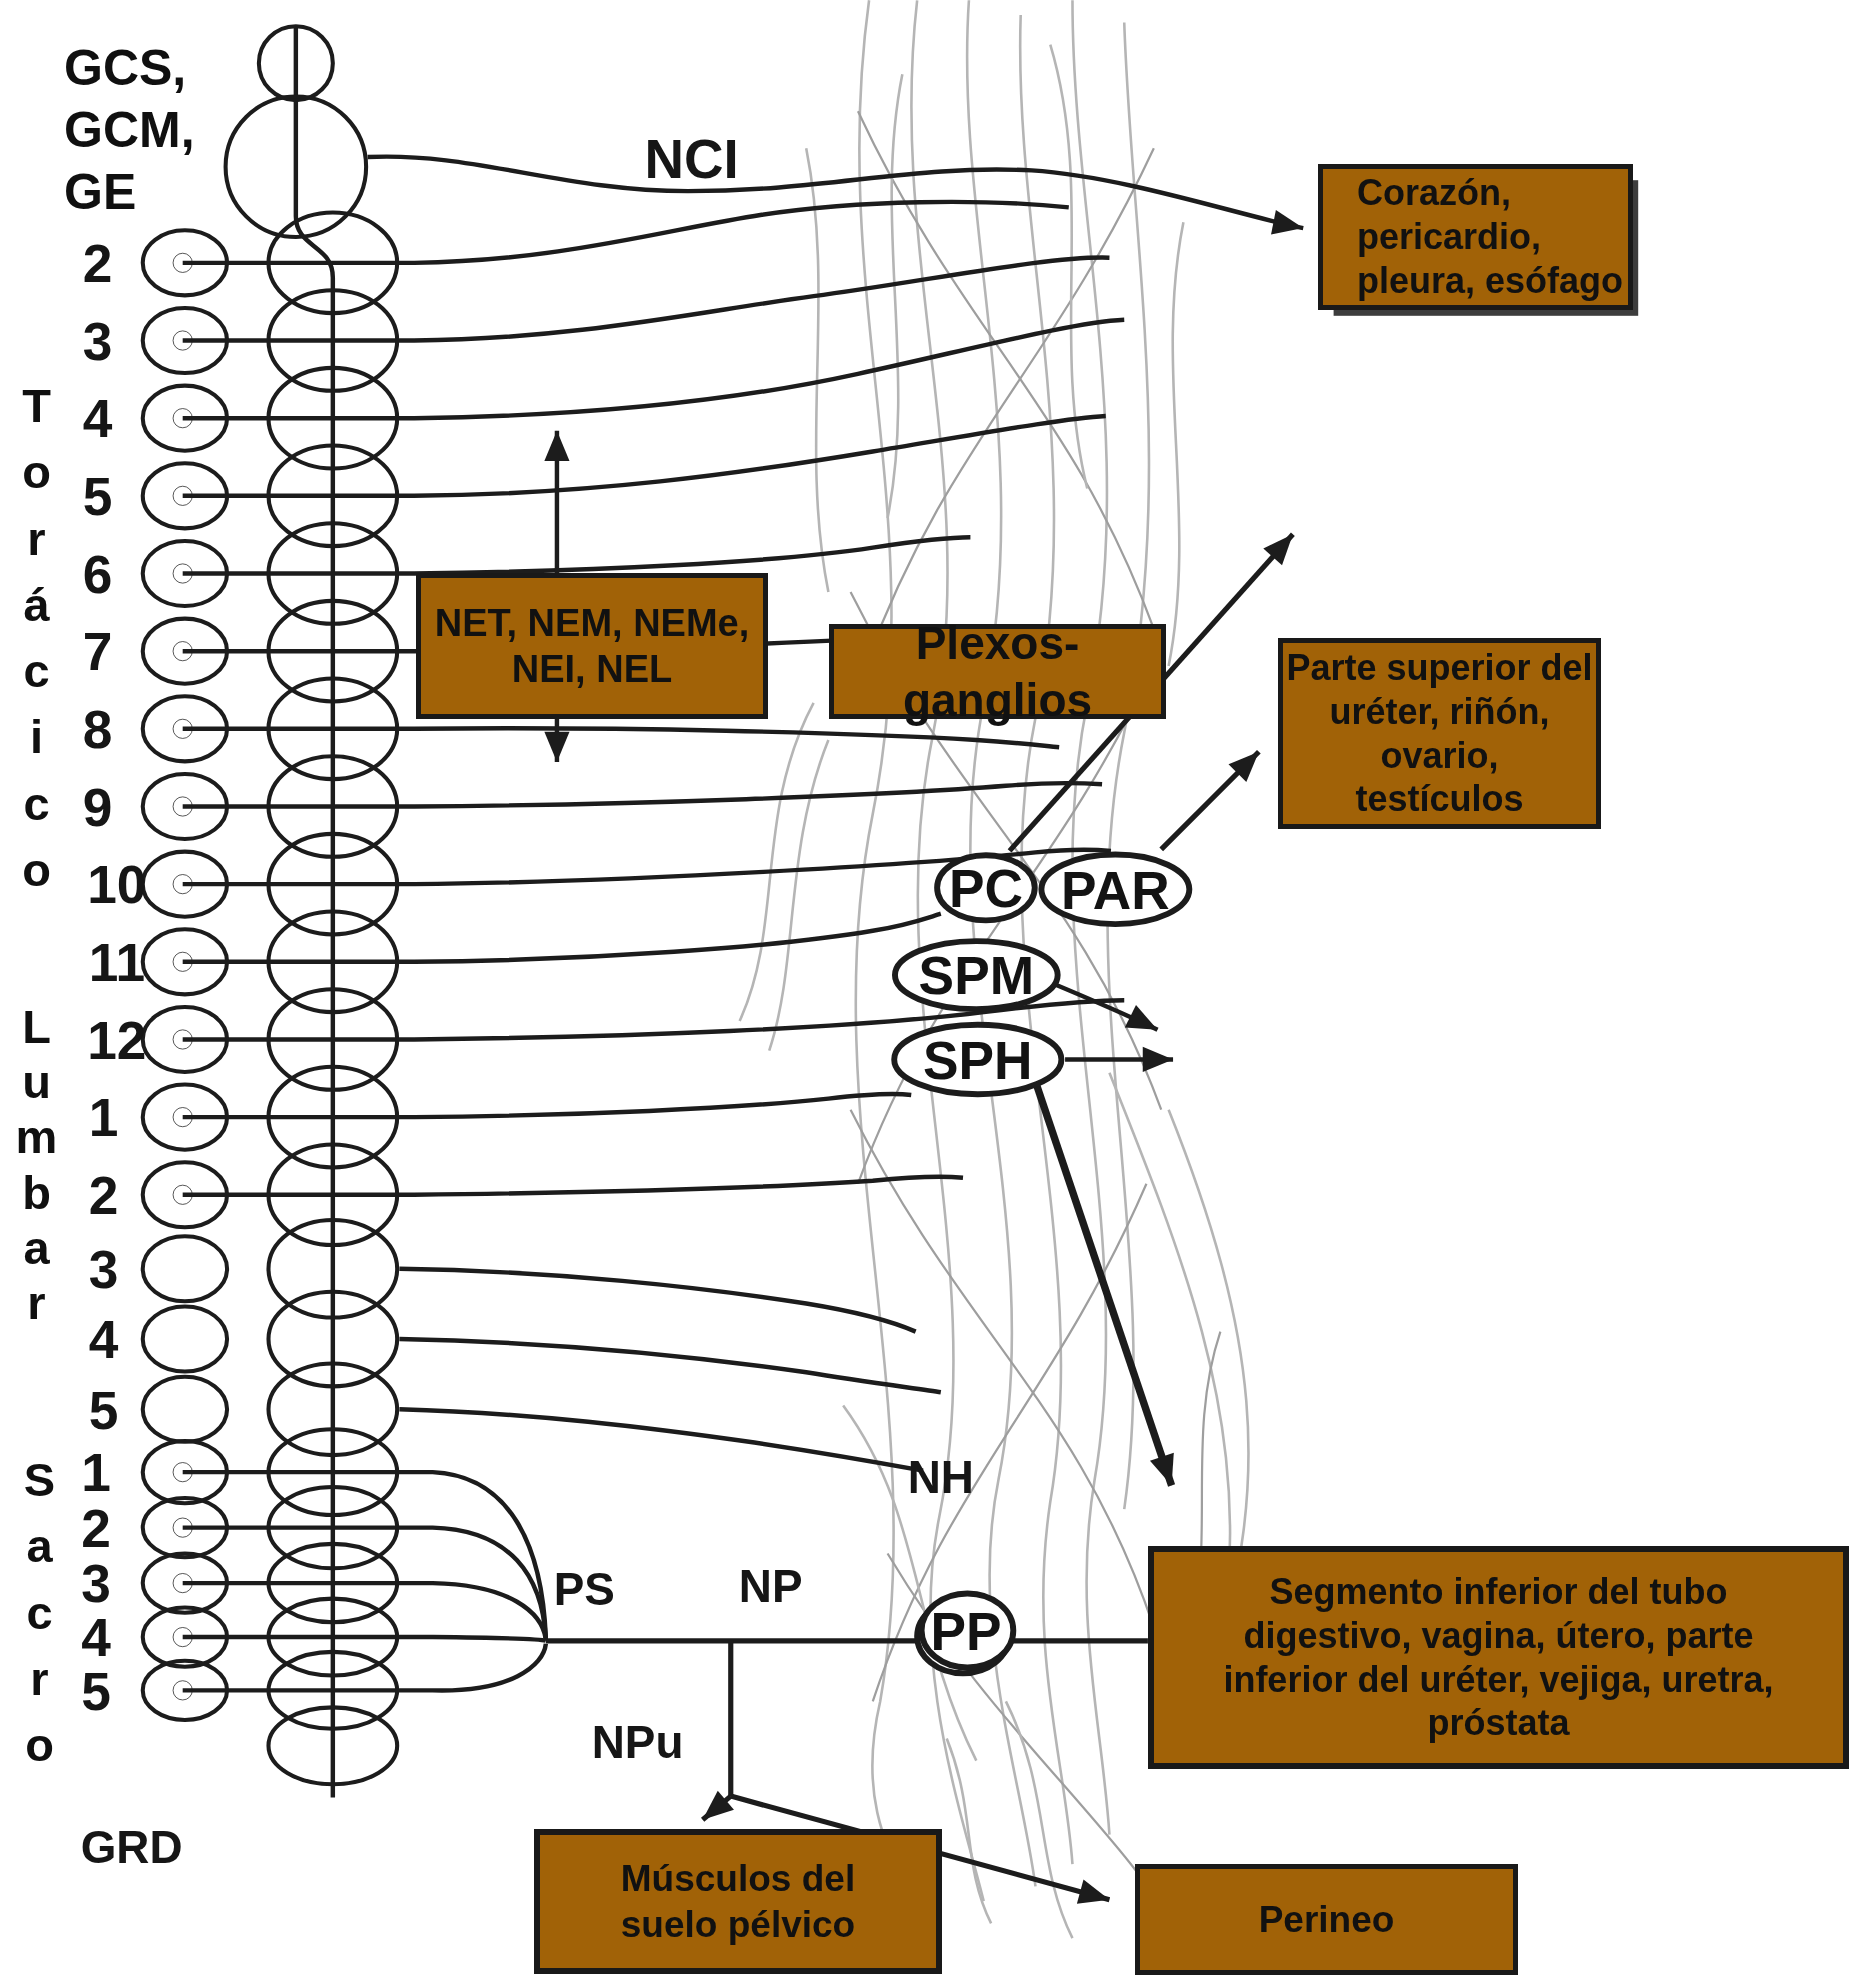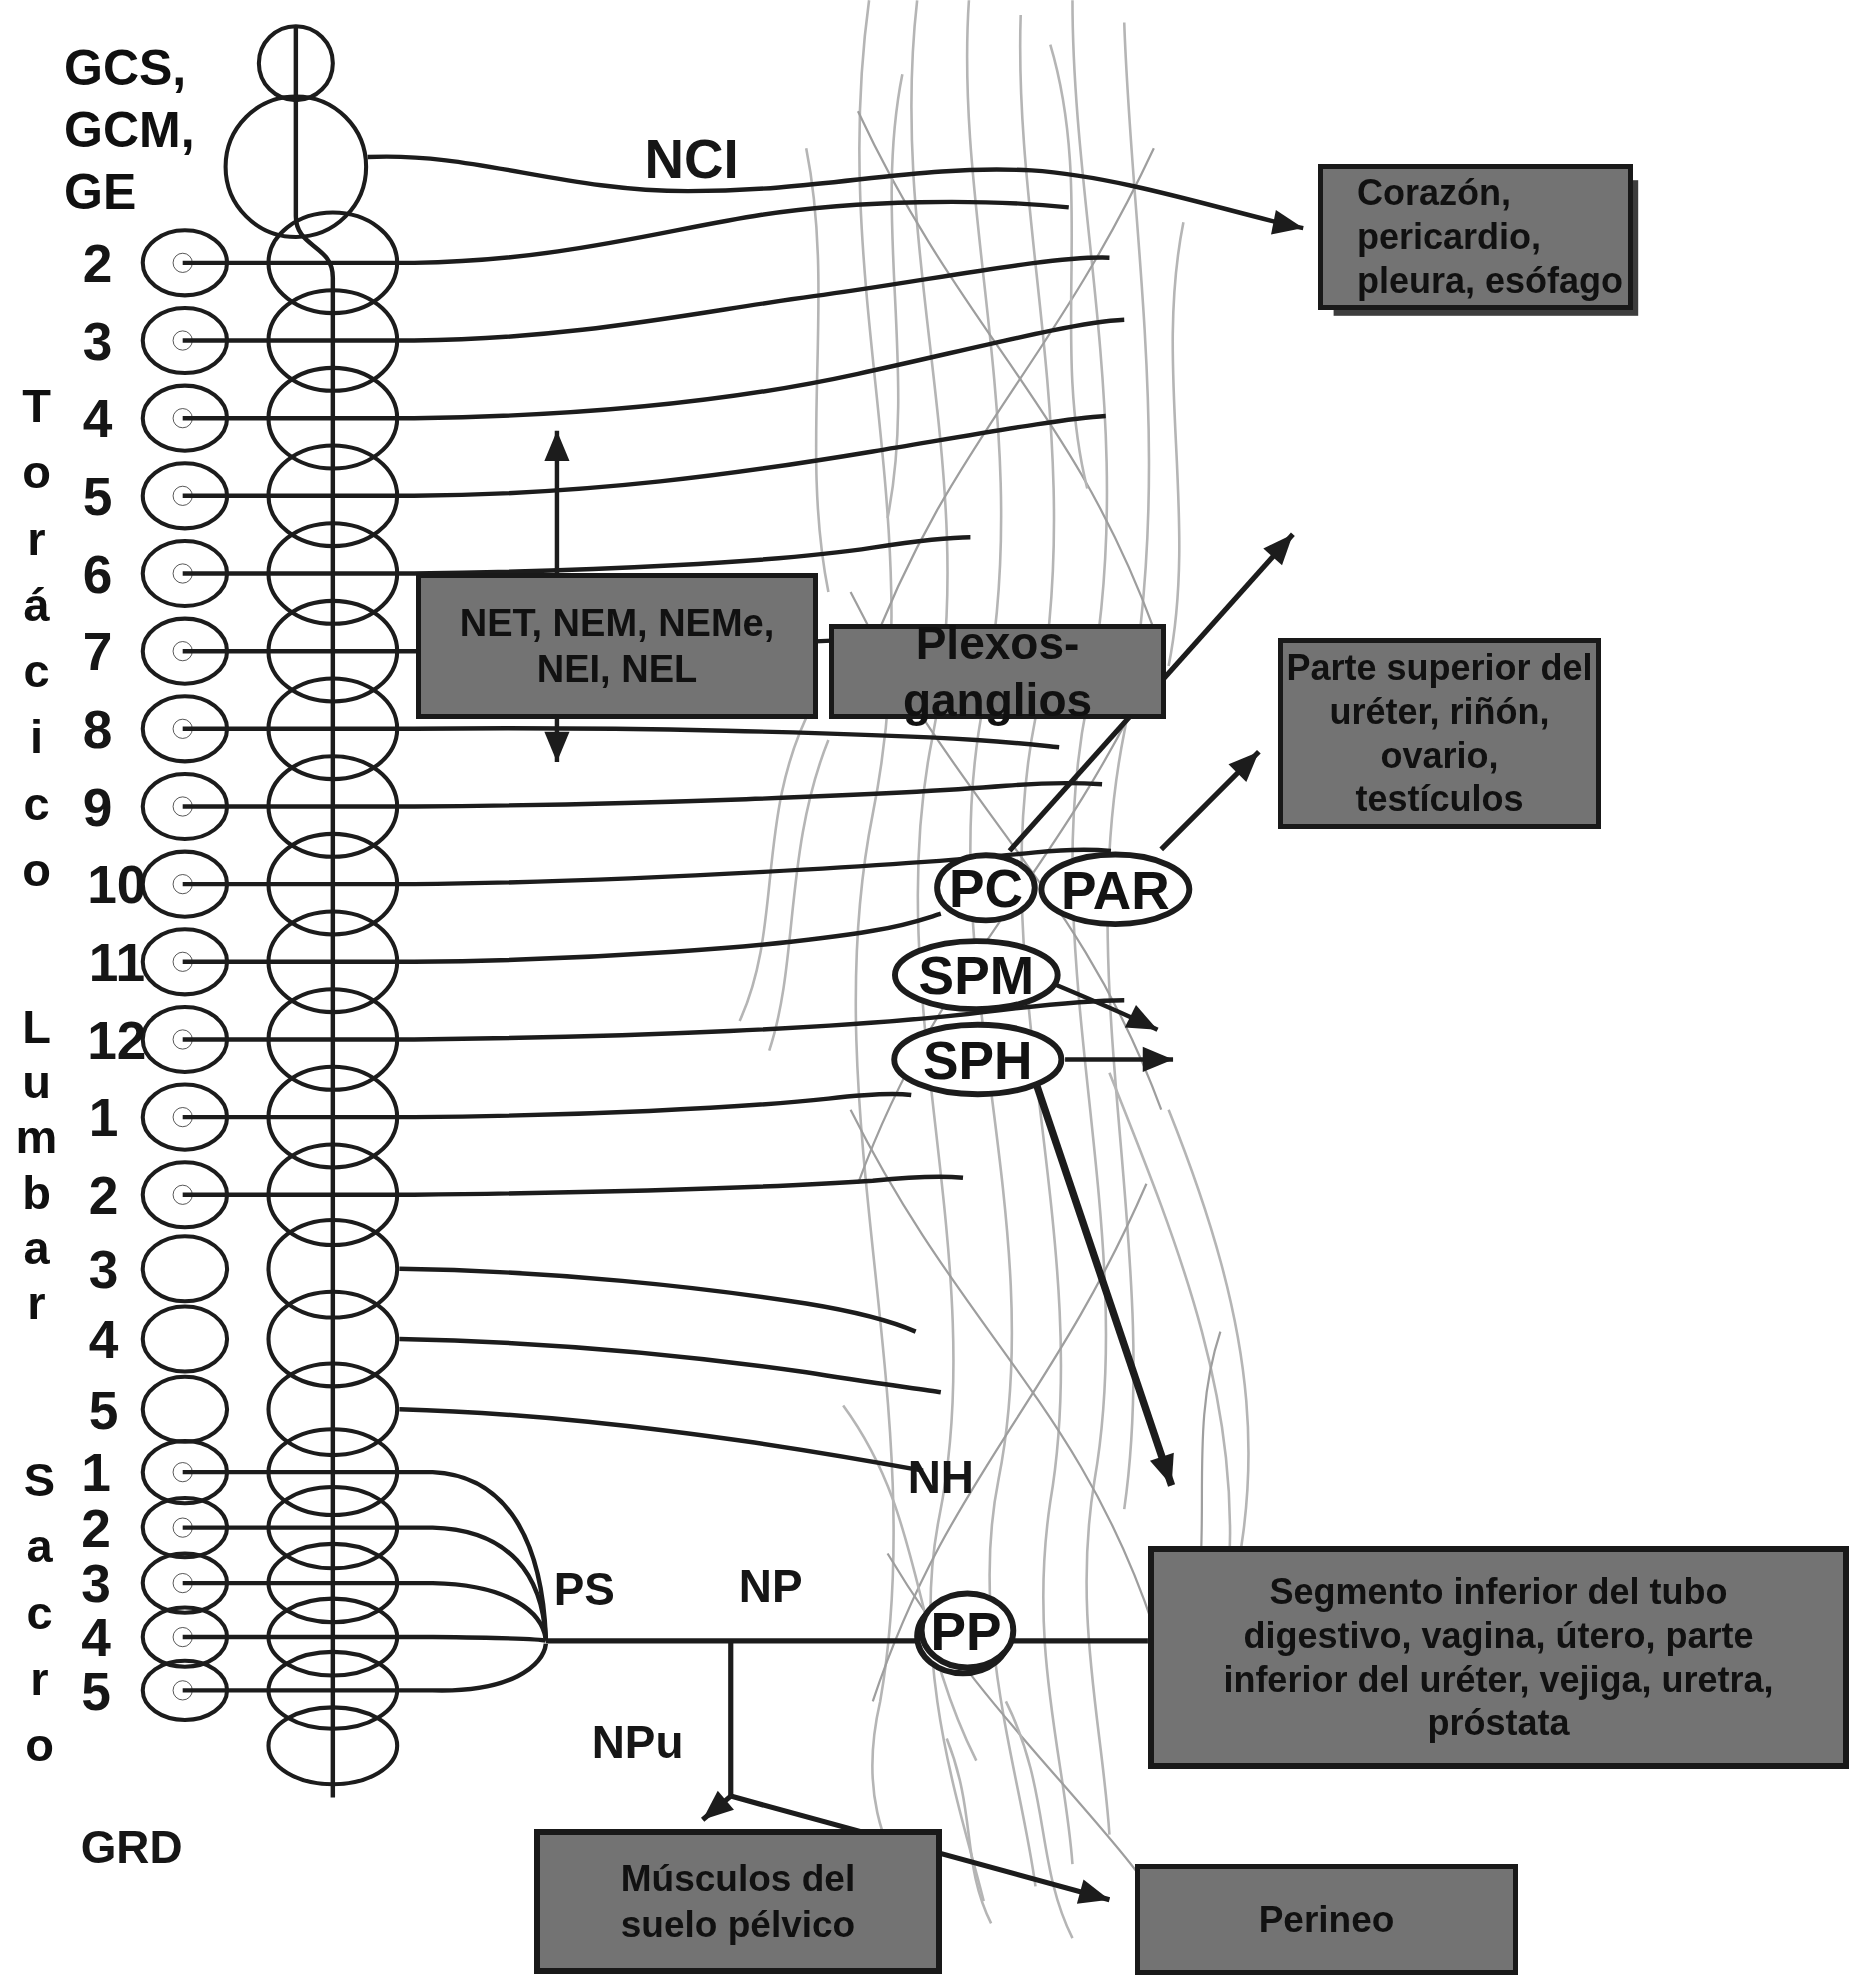--- a/index.html
+++ b/index.html
@@ -8,21 +8,21 @@
   svg.canvas{position:absolute;left:0;top:0;}
   .mesh path{fill:none;stroke:#b5b5b5;stroke-width:3.5;}
   .mesh path.dk{stroke:#9e9e9e;stroke-width:3;}
   .ink path,.ink line,.ink circle,.ink ellipse{fill:none;stroke:#1c1c1c;}
   .node{fill:#fff;stroke:#1c1c1c;stroke-width:8;}
   .num{font:700 72px "Liberation Sans",sans-serif;fill:#161616;}
   .slab{font:700 54px "Liberation Sans",sans-serif;fill:#161616;}
   .slab.big{font-size:74px;}
   .slab.mid{font-size:62px;}
   .gang{font:700 72px "Liberation Sans",sans-serif;fill:#131313;}
-  .box{position:absolute;box-sizing:border-box;border:5.2px solid #191919;background:#737373;
+  .box{position:absolute;box-sizing:border-box;border:5.2px solid #191919;background:#a16207;
        display:flex;align-items:center;justify-content:center;text-align:center;
        font-weight:700;color:#111;white-space:pre-line;line-height:1.22;}
   .box.left{justify-content:flex-start;text-align:left;padding-left:34px;}
   .vlabel{position:absolute;writing-mode:vertical-rl;text-orientation:upright;
           font-weight:700;font-size:47px;color:#101010;}
   .blocklabel{position:absolute;font-weight:700;color:#101010;white-space:pre-line;}
 </style>
 </head>
 <body>
 
@@ -231,21 +231,21 @@
     </g>
   </svg>
 
   <div class="blocklabel" style="left:64px;top:37px;font-size:50px;line-height:62px;">GCS,
 GCM,
 GE</div>
   <div class="vlabel" style="left:9px;top:379px;letter-spacing:13.3px;">Torácico</div>
   <div class="vlabel" style="left:9px;top:1000px;letter-spacing:2.2px;">Lumbar</div>
   <div class="vlabel" style="left:12px;top:1453px;letter-spacing:13.3px;">Sacro</div>
 
-  <div class="box" style="left:416px;top:573px;width:402px;height:146px;font-size:38px;">NET, NEM, NEMe,
+  <div class="box" style="left:416px;top:573px;width:352px;height:146px;font-size:38px;">NET, NEM, NEMe,
 NEI, NEL</div>
   <div class="box" style="left:829px;top:624px;width:337px;height:95px;font-size:46px;">Plexos-ganglios</div>
   <div class="box left" style="left:1318px;top:164px;width:315px;height:146px;font-size:36px;box-shadow:10.4px 11px 0 -5.2px #3d3d3d;">Corazón, pericardio,
 pleura, esófago</div>
   <div class="box" style="left:1278px;top:638px;width:323px;height:191px;font-size:36px;">Parte superior del
 uréter, riñón, ovario,
 testículos</div>
   <div class="box" style="left:1148px;top:1546px;width:701px;height:223px;font-size:36px;border-width:6.7px;">Segmento inferior del tubo
 digestivo, vagina, útero, parte
 inferior del uréter, vejiga, uretra,

